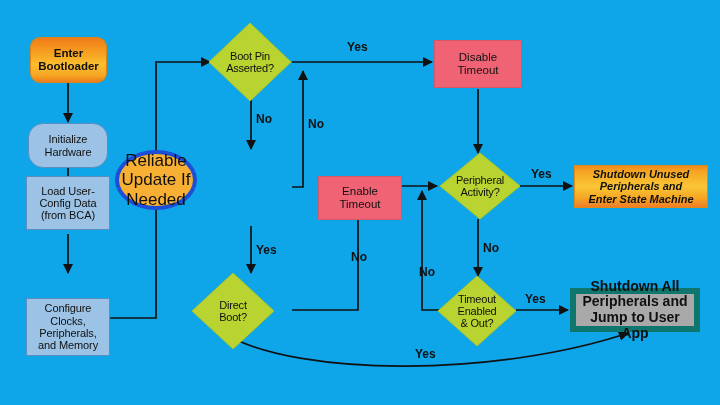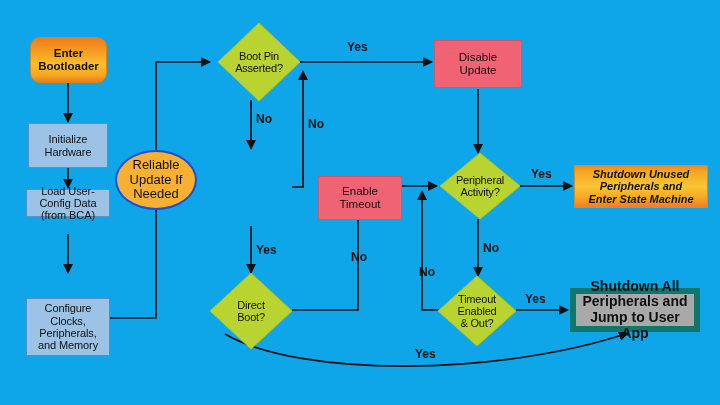--- a/index.html
+++ b/index.html
@@ -61,23 +61,23 @@
   }
   .term-orange {
     background: linear-gradient(180deg, #ef7b18 0%, #f59a1e 28%, #fbbe2f 60%, #f6a623 85%, #ed7d1c 100%);
     border: 1px solid #dd8512;
     border-radius: 10px;
     font-size: 11.5px;
     font-weight: bold;
   }
   .ellipse-orange {
     background: #f7b033;
-    border: 2px solid #1d4ed8;
+    border: 4px solid #1d4ed8;
     border-radius: 50%;
-    font-size: 13px;
+    font-size: 17px;
     font-weight: 400;
   }
   
   .diamond {
     position: absolute;
     display: block;
   }
   .diamond .dshape {
     position: absolute;
     left: 0; top: 0;
@@ -152,64 +152,64 @@
     </g>
 
     <path d="M 110 318 L 156 318 L 156 208" fill="none" stroke="#111111" stroke-width="1.7"></path>
   </svg>
 
   <div class="node term-orange" style="left:30px; top:37px; width:77px; height:46px;">
     <span>Enter
 Bootloader</span>
   </div>
 
-  <div class="node rect-blue" style="left:28px; top:123px; width:80px; height:45px;">
+  <div class="node rect-blue" style="left:28px; top:123px; width:80px; height:45px;border-radius:15px;">
     <span>Initialize
 Hardware</span>
   </div>
 
-  <div class="node rect-blue" style="left:26px; top:189px; width:84px; height:28px;text-align:center;">
+  <div class="node rect-blue" style="left:26px; top:176px; width:84px; height:54px;text-align:center;">
     <span>Load User-
 Config Data
 (from BCA)</span>
   </div>
 
   <div class="node rect-blue" style="left:26px; top:274px; width:84px; height:58px;margin-top:24px;">
     <span>Configure
 Clocks,
 Peripherals,
 and Memory</span>
   </div>
 
   <div class="node ellipse-orange" style="left:115px; top:150px; width:82px; height:60px;">
     <span>Reliable
 Update If
 Needed</span>
   </div>
 
-  <div class="diamond" style="left:217px; top:22px; width:84px; height:80px;">
+  <div class="diamond" style="left:208px; top:22px; width:84px; height:80px;">
     <svg class="dshape" viewBox="0 0 84 80" preserveAspectRatio="none">
       <polygon points="42,1 83,40 42,79 1,40" fill="#b9d430" stroke="#a8c32a" stroke-width="1"></polygon>
     </svg>
     <div class="dlabel">Boot Pin
 Asserted?</div>
   </div>
 
 
-  <div class="diamond" style="left:209px; top:272px; width:84px; height:78px;">
+  <div class="diamond" style="left:191px; top:272px; width:84px; height:78px;">
     <svg class="dshape" viewBox="0 0 84 78" preserveAspectRatio="none">
       <polygon points="42,1 83,39 42,77 1,39" fill="#b9d430" stroke="#a8c32a" stroke-width="1"></polygon>
     </svg>
     <div class="dlabel">Direct
 Boot?</div>
   </div>
 
   <div class="node rect-pink" style="left:434px; top:40px; width:88px; height:48px;">
     <span>Disable
-Update</span>
+Timeout</span>
   </div>
 
   <div class="node rect-pink" style="left:318px; top:176px; width:84px; height:44px;">
     <span>Enable
 Timeout</span>
   </div>
 
   <div class="diamond" style="left:439px; top:152px; width:82px; height:68px;">
     <svg class="dshape" viewBox="0 0 82 68" preserveAspectRatio="none">
       <polygon points="41,1 81,34 41,67 1,34" fill="#b9d430" stroke="#a8c32a" stroke-width="1"></polygon>

